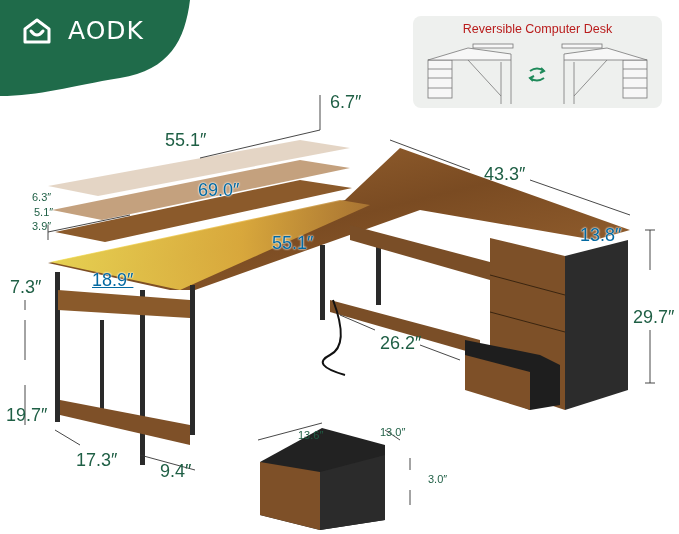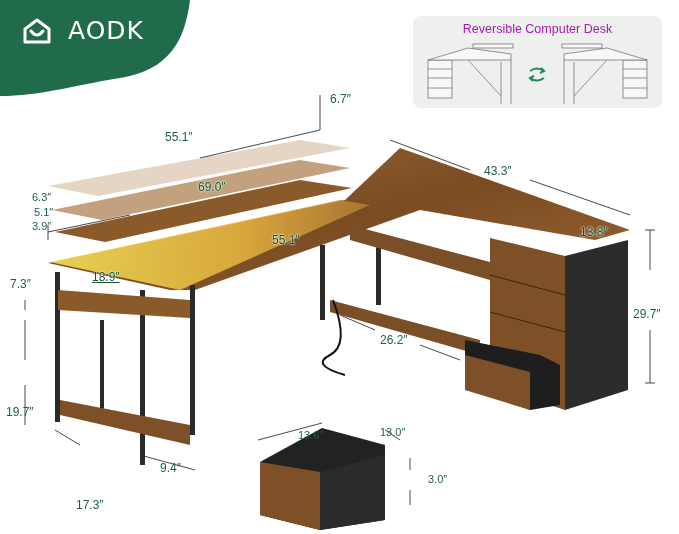--- a/index.html
+++ b/index.html
@@ -1,24 +1,24 @@
 <!DOCTYPE html>
 <html><head>
 <meta charset="utf-8">
 <style>
   html, body { margin:0; padding:0; background:#fff; }
   #root { position:relative; width:679px; height:534px; overflow:hidden; background:#ffffff; font-family:"Liberation Sans", sans-serif; }
   .blob { position:absolute; left:0; top:0; }
   .logo { position:absolute; left:22px; top:16px; display:flex; align-items:flex-end; gap:16px; color:#fff; }
   .logo-text { font-family:"DejaVu Sans", sans-serif; font-size:25px; letter-spacing:1px; color:#ffffff; font-weight:normal; }
   .rev-panel { position:absolute; left:413px; top:16px; width:249px; height:92px; background:#eef0ee; border-radius:8px; }
-  .rev-title { position:absolute; left:0; right:0; top:6px; text-align:center; font-size:12.5px; color:#a21caf; }
-  .dim { position:absolute; color:#1f5f45; font-size:12px; white-space:nowrap; }
+  .rev-title { position:absolute; left:0; right:0; top:6px; text-align:center; font-size:12.5px; color:#b91c1c; }
+  .dim { position:absolute; color:#1f5f45; font-size:18px; white-space:nowrap; }
   .dim.small { font-size:11px;padding-left:24px; }
-  .dim.lit { color:#14532d; text-shadow:0 0 2px #fff, 0 0 2px #fff; }
+  .dim.lit { color:#0369a1; text-shadow:0 0 2px #fff, 0 0 2px #fff; }
   svg { position:absolute; left:0; top:0; }
 </style>
 </head>
 <body>
 
 <div id="root">
 
   <svg class="blob" width="240" height="120">
     <path d="M0 0 H190 C185 40 170 70 120 78 C70 86 40 96 0 96 Z" fill="#1f6b4a"></path>
   </svg>
@@ -148,16 +148,16 @@
   <div class="dim small" style="left:8px;top:220px;">3.9″</div>
   <div class="dim lit" style="left:580px;top:225px;">13.8″</div>
   <div class="dim lit" style="left:272px;top:233px;">55.1″</div>
   <div class="dim lit" style="left:92px;top:270px;text-decoration:underline;">18.9″</div>
   <div class="dim" style="left:10px;top:277px;">7.3″</div>
   <div class="dim" style="left:633px;top:307px;">29.7″</div>
   <div class="dim" style="left:380px;top:333px;">26.2″</div>
   <div class="dim" style="left:6px;top:365px;margin-top:40px;">19.7″</div>
   <div class="dim small" style="left:274px;top:429px;">13.6″</div>
   <div class="dim small" style="left:356px;top:426px;">13.0″</div>
-  <div class="dim" style="left:76px;top:450px;margin-top:48px;">17.3″</div>
+  <div class="dim" style="left:76px;top:450px;">17.3″</div>
   <div class="dim" style="left:160px;top:461px;">9.4″</div>
   <div class="dim small" style="left:404px;top:473px;">3.0″</div>
 </div>
 
 </body></html>

